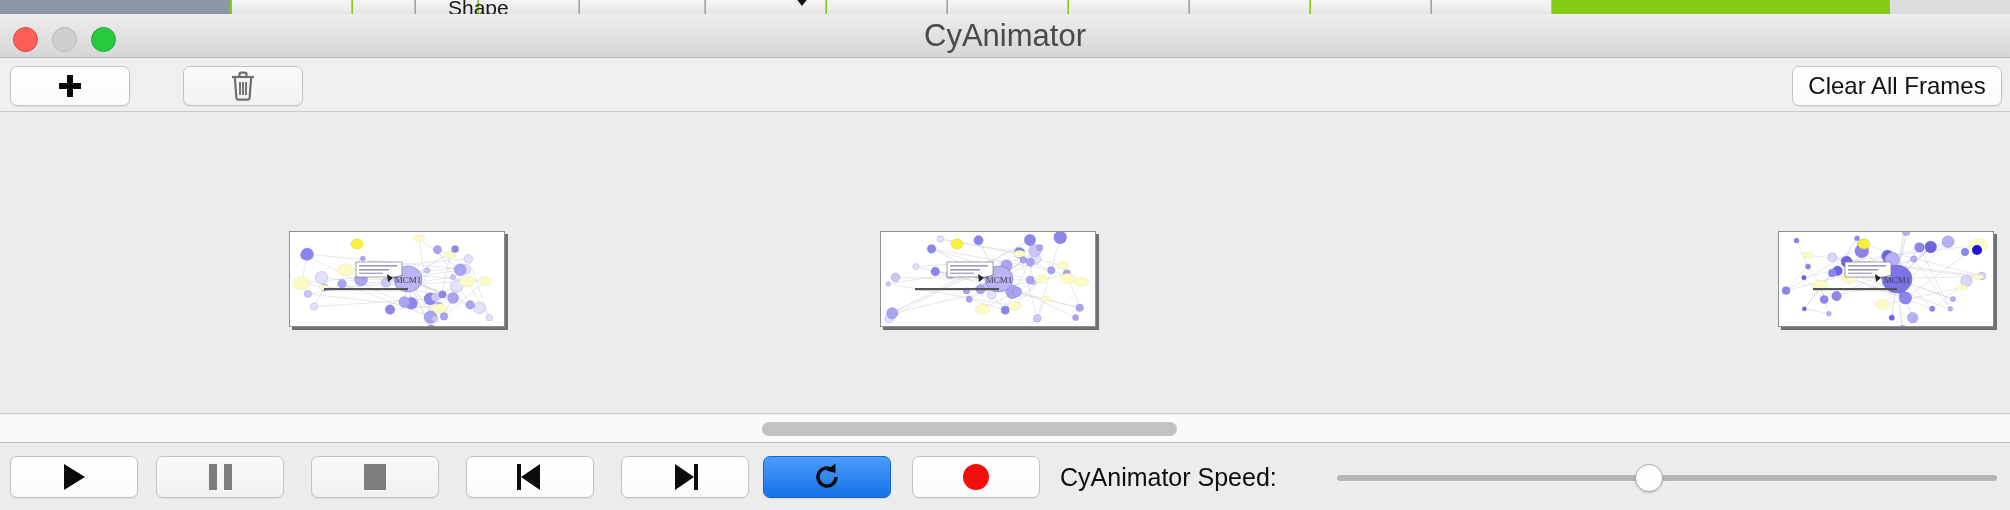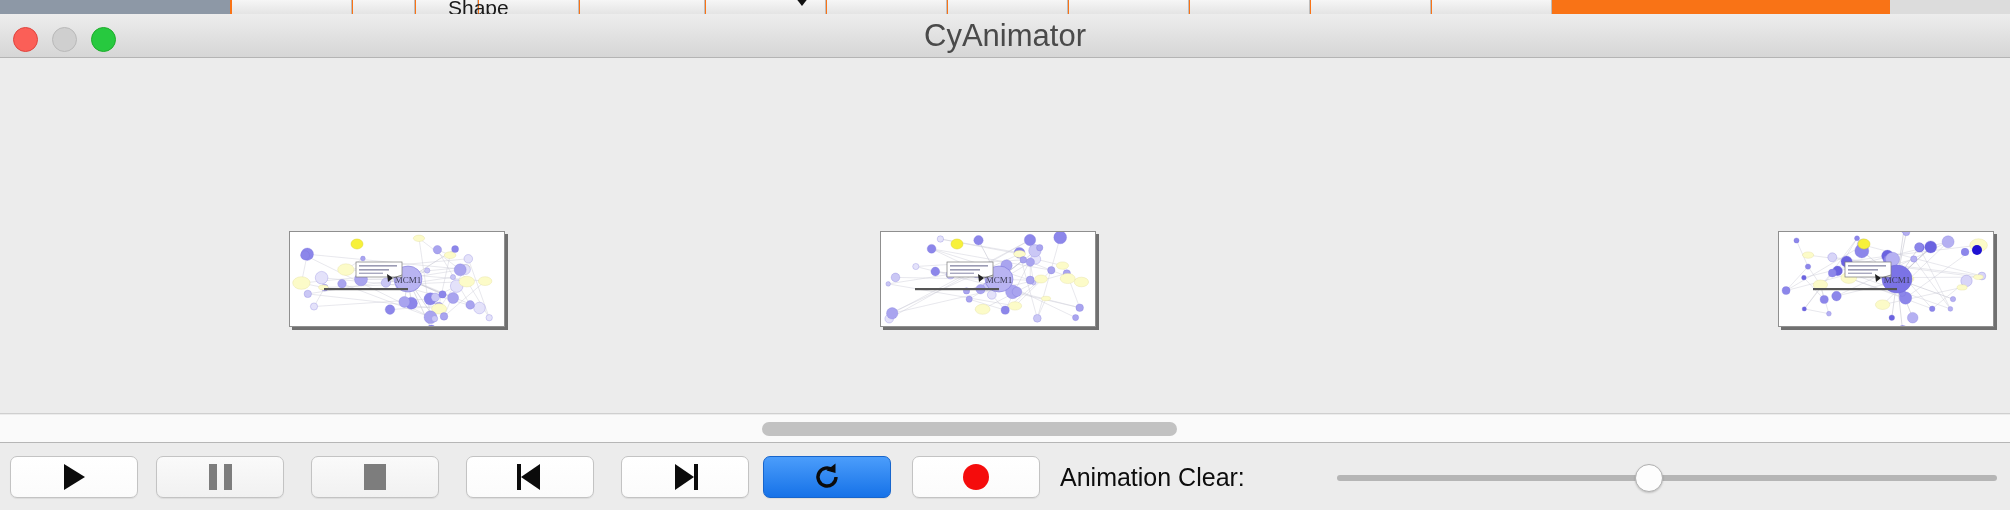--- a/index.html
+++ b/index.html
@@ -18,21 +18,21 @@
     height: 510px;
     background: #ececec;
   }
 
   
   .bg-window {
     position: absolute;
     top: 0; left: 0;
     width: 2010px;
     height: 14px;
-    background: #f97316;
+    background: #84cc16;
     overflow: hidden;
   }
   .bg-tab {
     position: absolute;
     top: 0;
     height: 14px;
     background: linear-gradient(#f6f6f6, #e4e4e4);
     border-right: 1px solid #bdbdbd;
   }
   .bg-darktab {
@@ -276,20 +276,36 @@
     <div class="bg-caret" style="left:795px"></div>
   </div>
 
   <div class="titlebar">
     <div class="traffic close"></div>
     <div class="traffic min"></div>
     <div class="traffic max"></div>
     <div class="win-title">CyAnimator</div>
   </div>
 
+  <div class="toolbar">
+    <div class="tb-btn tb-add">
+      <span class="plus-icon"></span>
+    </div>
+    <div class="tb-btn tb-delete">
+      <svg width="26" height="30" viewBox="0 0 26 30">
+        <path d="M2 6 h22" stroke="#6e6e6e" stroke-width="2.2" fill="none"></path>
+        <path d="M9.5 6 V3.2 a1.6 1.6 0 0 1 1.6-1.6 h3.8 a1.6 1.6 0 0 1 1.6 1.6 V6" stroke="#6e6e6e" stroke-width="2.2" fill="none"></path>
+        <path d="M4.8 6 L6.4 27 a1.8 1.8 0 0 0 1.8 1.6 h9.6 a1.8 1.8 0 0 0 1.8-1.6 L21.2 6" stroke="#6e6e6e" stroke-width="2.2" fill="none"></path>
+        <path d="M10 11 V24 M13 11 V24 M16 11 V24" stroke="#6e6e6e" stroke-width="1.9" fill="none"></path>
+      </svg>
+    </div>
+    <div class="tb-btn tb-clear">
+      <span class="clear-label">Clear All Frames</span>
+    </div>
+  </div>
 
   <div class="timeline">
     <div id="frames-layer">
         <div class="frame" style="left: 397px;">
           <svg class="net" viewBox="0 0 214 94" preserveAspectRatio="none">
             <rect width="214" height="94" fill="#ffffff"></rect>
             <line x1="118" y1="47" x2="152.5" y2="62.4" stroke="#b9b9c6" stroke-width=".5"></line>
             <line x1="118" y1="47" x2="95.9" y2="50.7" stroke="#b9b9c6" stroke-width=".5"></line>
             <line x1="118" y1="47" x2="165.1" y2="17.1" stroke="#b9b9c6" stroke-width=".5"></line>
             <line x1="118" y1="47" x2="144.6" y2="86.7" stroke="#b9b9c6" stroke-width=".5"></line>
@@ -643,18 +659,18 @@
         <div class="ctl blue" style="left: 763px; width: 128px;">
           <svg class="ico-loop" viewBox="0 0 30 30">
             <path d="M24 15 a9 9 0 1 1-3.1-6.8" fill="none" stroke="#0b0b0b" stroke-width="3.4" stroke-linecap="butt"></path>
             <polygon points="23.5,1.5 23.5,11 14.5,8.5" fill="#0b0b0b"></polygon>
           </svg>
         </div>
         <div class="ctl" style="left: 912px; width: 128px;">
           <span class="ico-record"></span>
         </div>
       </div>
-    <div class="speed-label" id="speed-label" style="left: 1060px;">Animation Clear:</div>
+    <div class="speed-label" id="speed-label" style="left: 1060px;">CyAnimator Speed:</div>
     <div class="slider-track" id="slider-track" style="left: 1337px; width: 660px;"></div>
     <div class="slider-thumb" id="slider-thumb" style="left: 1649px;"></div>
   </div>
 
 </div>
 
 </body></html>

